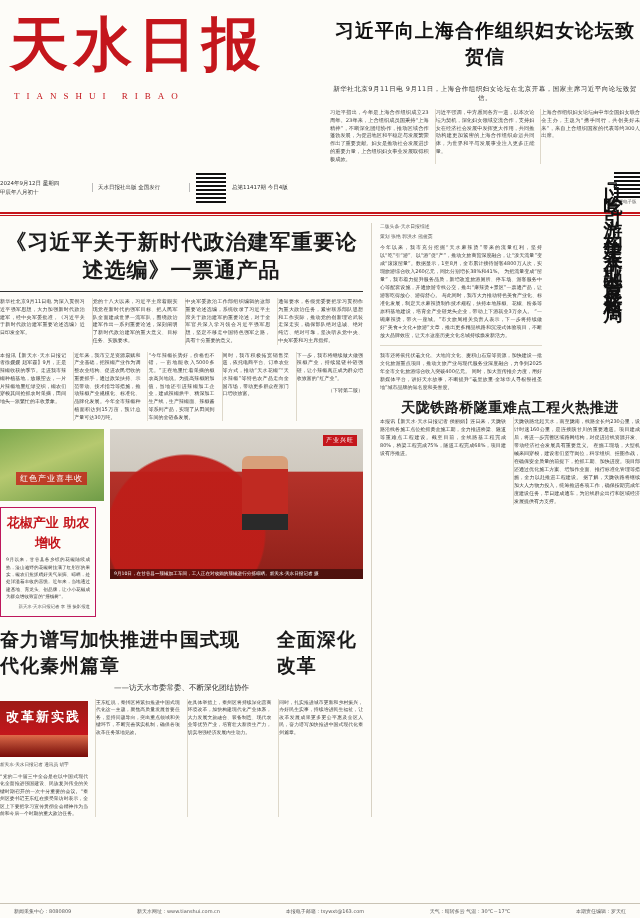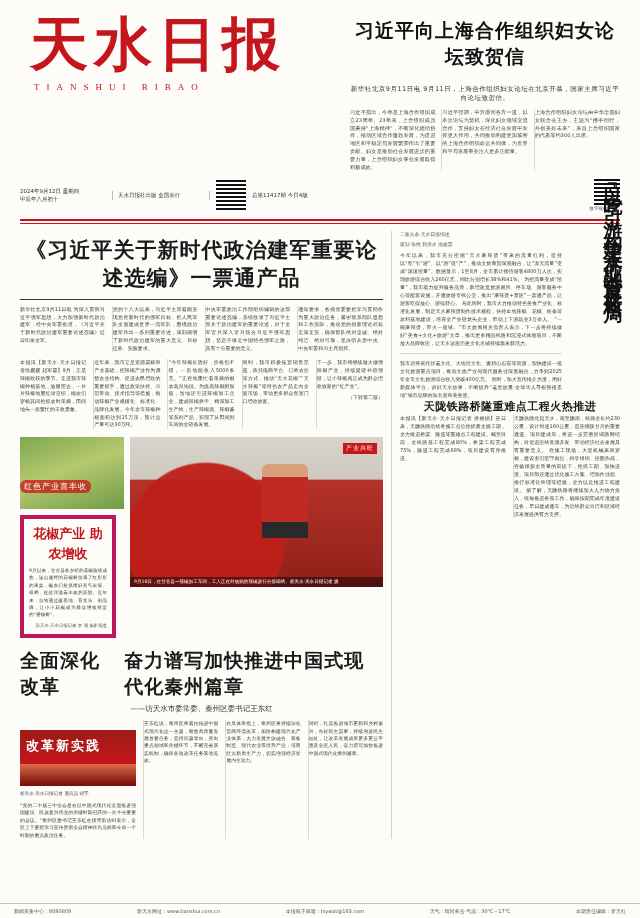--- a/index.html
+++ b/index.html
@@ -4,33 +4,33 @@
 <style>
   html,body{margin:0;padding:0;}
   body{
     width:640px;height:918px;
     background:#fdfcf8;
     font-family:"DejaVu Sans","Liberation Sans",sans-serif;
     color:#1a1a1a;
     overflow:hidden;
     position:relative;
   }
-  .page{position:relative;width:640px;height:918px;box-sizing:border-box;padding:0 20px;}
+  .page{position:relative;width:640px;height:918px;box-sizing:border-box;padding:0 0;}
 
   
   .masthead{display:flex;align-items:flex-start;padding-top:14px;}
   .logo-block{width:320px;flex:0 0 320px;}
   .logo-cn{
     font-family:"DejaVu Serif","Liberation Serif",serif;
     font-size:58px;font-weight:bold;color:#c4161c;
     letter-spacing:6px;line-height:1.05;
     margin-left:10px;
   }
   .logo-py{
-    margin-left:14px;margin-top:7px;
+    margin-left:14px;margin-top:16px;
     font-size:9px;letter-spacing:7px;color:#c4161c;
     font-family:"Liberation Serif",serif;
   }
   .masthead-right{flex:1;padding-left:10px;}
   .top-headline{
     font-family:"DejaVu Serif","Liberation Serif",serif;
     font-size:19px;font-weight:bold;letter-spacing:1px;color:#111;
     text-align:center;margin-top:4px;
   }
   .top-sub{
@@ -82,22 +82,22 @@
   .cols-chili{display:flex;gap:7px;margin-top:7px;}
   .cols-chili .c{flex:1;font-size:5px;line-height:1.55;color:#3a3a3a;text-align:justify;}
 
   .photo-row{display:flex;margin-top:8px;gap:6px;}
   .ph{position:relative;overflow:hidden;}
   .ph-green{
     width:104px;height:72px;
     background:linear-gradient(160deg,#7da84e 0%,#b6c96f 45%,#6f9c47 100%);
   }
   .ph-green .banner{
-    position:absolute;left:0;bottom:16px;color:#fff;font-size:8px;
-    background:rgba(200,20,20,.75);padding:1px 4px;letter-spacing:1px;border-radius:6px;
+    position:absolute;left:16px;bottom:16px;color:#fff;font-size:8px;
+    background:rgba(200,20,20,.75);padding:1px 4px;letter-spacing:1px;
   }
   .ph-chili{
     flex:1;height:150px;
     background:
       radial-gradient(circle at 30% 70%, rgba(190,30,25,.95) 0 38%, rgba(0,0,0,0) 39%),
       linear-gradient(180deg,#d8d3cb 0%,#cfc9bf 28%,#b5322a 29%,#8e2019 100%);
     position:relative;
   }
   .ph-chili .man{
     position:absolute;left:52%;top:18%;width:46px;height:74px;
@@ -106,21 +106,21 @@
   }
   .ph-chili .sign{
     position:absolute;right:6px;top:6px;background:#c4161c;color:#fff;
     font-size:6px;padding:1px 3px;letter-spacing:1px;
   }
   .ph-chili .cap{
     position:absolute;left:0;right:0;bottom:0;background:rgba(0,0,0,.45);
     color:#fff;font-size:4.6px;padding:2px 4px;line-height:1.4;
   }
   .side-box{
-    width:96px;flex:0 0 104px;border:4px solid #be185d;margin-top:6px;padding:5px;
+    width:96px;flex:0 0 104px;border:1px solid #be185d;margin-top:6px;padding:5px;
     box-sizing:border-box;
   }
   .side-box .t{
     font-family:"DejaVu Serif","Liberation Serif",serif;
     color:#c4161c;font-size:13px;font-weight:bold;text-align:center;line-height:1.5;
   }
   .side-box .p{font-size:4.6px;line-height:1.6;color:#3a3a3a;margin-top:4px;text-align:justify;}
   .side-box .sig{font-size:4.4px;color:#555;text-align:right;margin-top:4px;line-height:1.5;}
 
   .leftstack{width:104px;flex:0 0 104px;}
@@ -128,21 +128,21 @@
   
   .feat-head{display:flex;align-items:baseline;justify-content:center;gap:18px;margin-top:10px;}
   .feat-title{
     font-family:"DejaVu Serif","Liberation Serif",serif;
     font-size:19px;font-weight:bold;letter-spacing:1px;
   }
   .feat-sub{text-align:center;font-size:7.5px;color:#333;margin-top:4px;}
   .cols-feat{display:flex;gap:7px;margin-top:6px;}
   .cols-feat .c{flex:1;font-size:4.8px;line-height:1.55;color:#3a3a3a;text-align:justify;}
   .redpanel{
-    width:116px;flex:0 0 104px;height:56px;margin-top:10px;
+    width:88px;flex:0 0 104px;height:56px;margin-top:2px;
     background:linear-gradient(180deg,#9d1b16 0%,#c4161c 60%,#7d110d 100%);
     position:relative;
   }
   .redpanel .t{
     color:#fff;font-family:"DejaVu Serif","Liberation Serif",serif;
     font-size:13px;font-weight:bold;letter-spacing:2px;padding:6px 0 0 6px;
   }
   .redpanel .sky{position:absolute;left:0;right:0;bottom:0;height:22px;
     background:linear-gradient(180deg,rgba(255,190,120,.5),rgba(120,10,8,.9));}
 
@@ -156,21 +156,21 @@
     font-family:"DejaVu Serif","Liberation Serif",serif;
     font-size:19px;font-weight:bold;letter-spacing:6px;line-height:1.55;color:#111;
     height:330px;
   }
   .rt-col-narrow{width:162px;}
   .rt-split{display:flex;gap:7px;}
   .rt-split .c{flex:1;font-size:5px;line-height:1.6;color:#3a3a3a;text-align:justify;}
 
   .rt-title2{
     font-family:"DejaVu Serif","Liberation Serif",serif;
-    font-size:11px;font-weight:bold;text-align:center;letter-spacing:.5px;
+    font-size:14px;font-weight:bold;text-align:center;margin-top:8px;letter-spacing:.5px;
   }
 
   
   .footer{
     position:absolute;left:0;bottom:0;width:640px;
     border-top:1px solid #c9c3b5;background:#fdfcf8;
     display:flex;justify-content:space-between;align-items:center;
     font-size:5px;color:#555;padding:4px 14px;box-sizing:border-box;
   }
   .footer span{white-space:nowrap;}
@@ -253,24 +253,24 @@
           </div>
         </div>
         <div class="ph ph-chili">
           <div class="man"></div>
           <div class="sign">产业兴旺</div>
           <div class="cap">9月10日，在甘谷县一辣椒加工车间，工人正在对收购的辣椒进行分拣晾晒。新天水·天水日报记者  摄</div>
         </div>
       </div>
 
       <div class="feat-head">
+        <div class="feat-title">奋力谱写加快推进中国式现代化秦州篇章</div>
         <div class="feat-title">全面深化改革</div>
-        <div class="feat-title">奋力谱写加快推进中国式现代化秦州篇章</div>
-      </div>
-      <div class="feat-sub">——访天水市委常委、秦州区委书记王东红</div>
+      </div>
+      <div class="feat-sub">——访天水市委常委、不断深化团结协作</div>
 
       <div class="cols-feat">
         <div class="c">
           <div class="redpanel">
             <div class="t">改革新实践</div>
             <div class="sky"></div>
           </div>
           <div style="margin-top:5px;font-size:4.6px;color:#555;line-height:1.5;">新天水·天水日报记者  通讯员  胡宇</div>
           <div style="margin-top:4px;">“党的二十届三中全会是在以中国式现代化全面推进强国建设、民族复兴伟业的关键时期召开的一次十分重要的会议。”秦州区委书记王东红在接受采访时表示，全区上下要把学习宣传贯彻全会精神作为当前和今后一个时期的重大政治任务。</div>
         </div>

